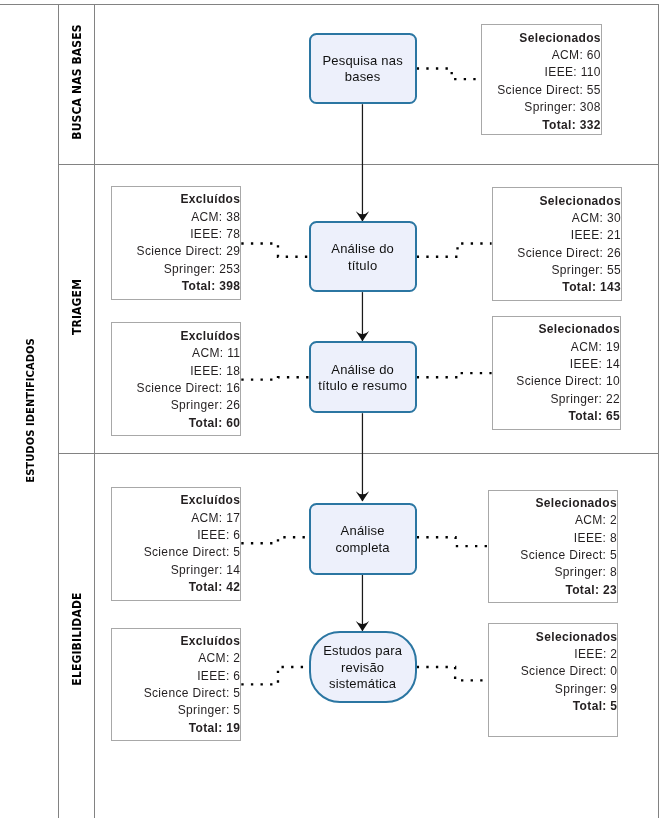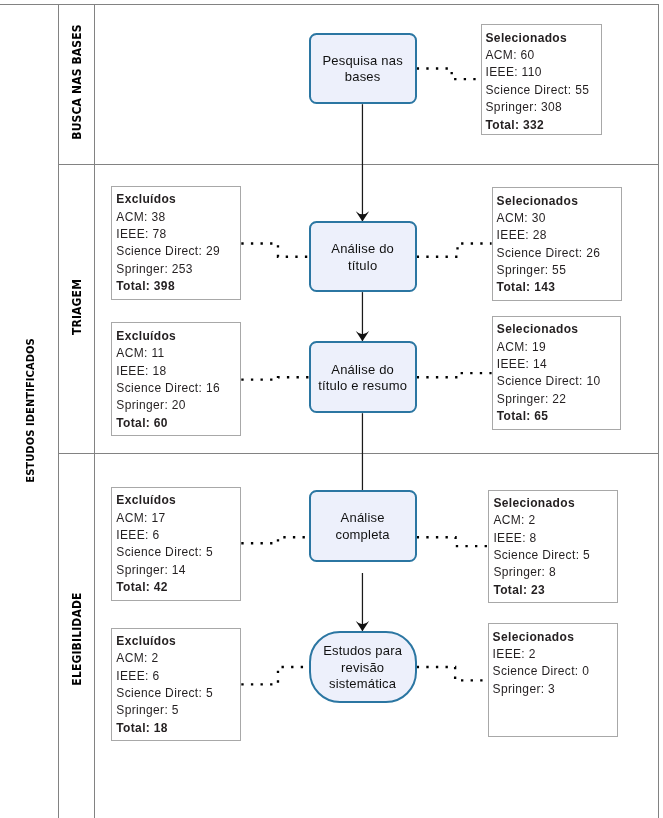--- a/index.html
+++ b/index.html
@@ -7,21 +7,21 @@
        font-family:"DejaVu Sans",sans-serif;
        -webkit-font-smoothing:antialiased;}
   #page{position:relative;width:663px;height:818px;background:#fff;}
   svg.layer{position:absolute;left:0;top:0;width:663px;height:818px;pointer-events:none;}
 
   
   .frame{position:absolute;background:#828282;}
 
   
   .dbox{position:absolute;border:1px solid #a8a8a8;background:#fff;box-sizing:border-box;
-        padding:4.5px 0 0 4px;}
+        padding:4.5px 0 0 4px;text-align:right;}
   .dbox .ln{font-family:"Liberation Sans",sans-serif;font-size:12px;line-height:17.35px;
             color:#231f20;white-space:nowrap;letter-spacing:0.35px;}
   .dbox .ln.b{font-weight:bold;}
 
   
   .pbox{position:absolute;box-sizing:border-box;border:2px solid #2b76a2;border-radius:7.5px;
         background:#edf0fb;display:flex;align-items:center;justify-content:center;}
   .pbox .t{font-family:"Liberation Sans",sans-serif;font-size:13px;line-height:16.6px;
            color:#111111;text-align:center;letter-spacing:0.2px;position:relative;top:1px;}
 
@@ -87,21 +87,21 @@
     </div>
   </div>
 
   <div class="pbox" style="left:308.6px;top:341.0px;width:108.1px;height:72.3px;">
     <div class="t">
       <span>Análise do</span><br>
       <span>título e resumo</span>
     </div>
   </div>
 
-  <div class="pbox" style="left:308.6px;top:490px;width:108.1px;height:72.0px;">
+  <div class="pbox" style="left:308.6px;top:503px;width:108.1px;height:72.0px;">
     <div class="t">
       <span>Análise</span><br>
       <span>completa</span>
     </div>
   </div>
 
   <div class="pbox" style="left:308.6px;top:631.0px;width:108.1px;height:71.9px;border-radius:31px;">
     <div class="t">
       <span>Estudos para</span><br>
       <span>revisão</span><br>
@@ -123,32 +123,32 @@
     <div class="ln">ACM: 38</div>
     <div class="ln">IEEE: 78</div>
     <div class="ln">Science Direct: 29</div>
     <div class="ln">Springer: 253</div>
     <div class="ln b">Total: 398</div>
   </div>
 
   <div class="dbox" style="left:491.6px;top:187.0px;width:130.4px;height:113.6px;">
     <div class="ln b">Selecionados</div>
     <div class="ln">ACM: 30</div>
-    <div class="ln">IEEE: 28</div>
+    <div class="ln">IEEE: 21</div>
     <div class="ln">Science Direct: 26</div>
     <div class="ln">Springer: 55</div>
     <div class="ln b">Total: 143</div>
   </div>
 
   <div class="dbox" style="left:111.3px;top:322.4px;width:130px;height:113.9px;">
     <div class="ln b">Excluídos</div>
     <div class="ln">ACM: 11</div>
     <div class="ln">IEEE: 18</div>
     <div class="ln">Science Direct: 16</div>
-    <div class="ln">Springer: 20</div>
+    <div class="ln">Springer: 26</div>
     <div class="ln b">Total: 60</div>
   </div>
 
   <div class="dbox" style="left:491.8px;top:315.8px;width:129.2px;height:113.9px;">
     <div class="ln b">Selecionados</div>
     <div class="ln">ACM: 19</div>
     <div class="ln">IEEE: 14</div>
     <div class="ln">Science Direct: 10</div>
     <div class="ln">Springer: 22</div>
     <div class="ln b">Total: 65</div>
@@ -171,23 +171,24 @@
     <div class="ln">Springer: 8</div>
     <div class="ln b">Total: 23</div>
   </div>
 
   <div class="dbox" style="left:111.3px;top:627.6px;width:130px;height:113.9px;">
     <div class="ln b">Excluídos</div>
     <div class="ln">ACM: 2</div>
     <div class="ln">IEEE: 6</div>
     <div class="ln">Science Direct: 5</div>
     <div class="ln">Springer: 5</div>
-    <div class="ln b">Total: 18</div>
+    <div class="ln b">Total: 19</div>
   </div>
 
   <div class="dbox" style="left:487.6px;top:623.0px;width:130.8px;height:113.9px;">
     <div class="ln b">Selecionados</div>
     <div class="ln">IEEE: 2</div>
     <div class="ln">Science Direct: 0</div>
-    <div class="ln">Springer: 3</div>
+    <div class="ln">Springer: 9</div>
+    <div class="ln b">Total: 5</div>
   </div>
 
 </div>
 
 </body></html>

